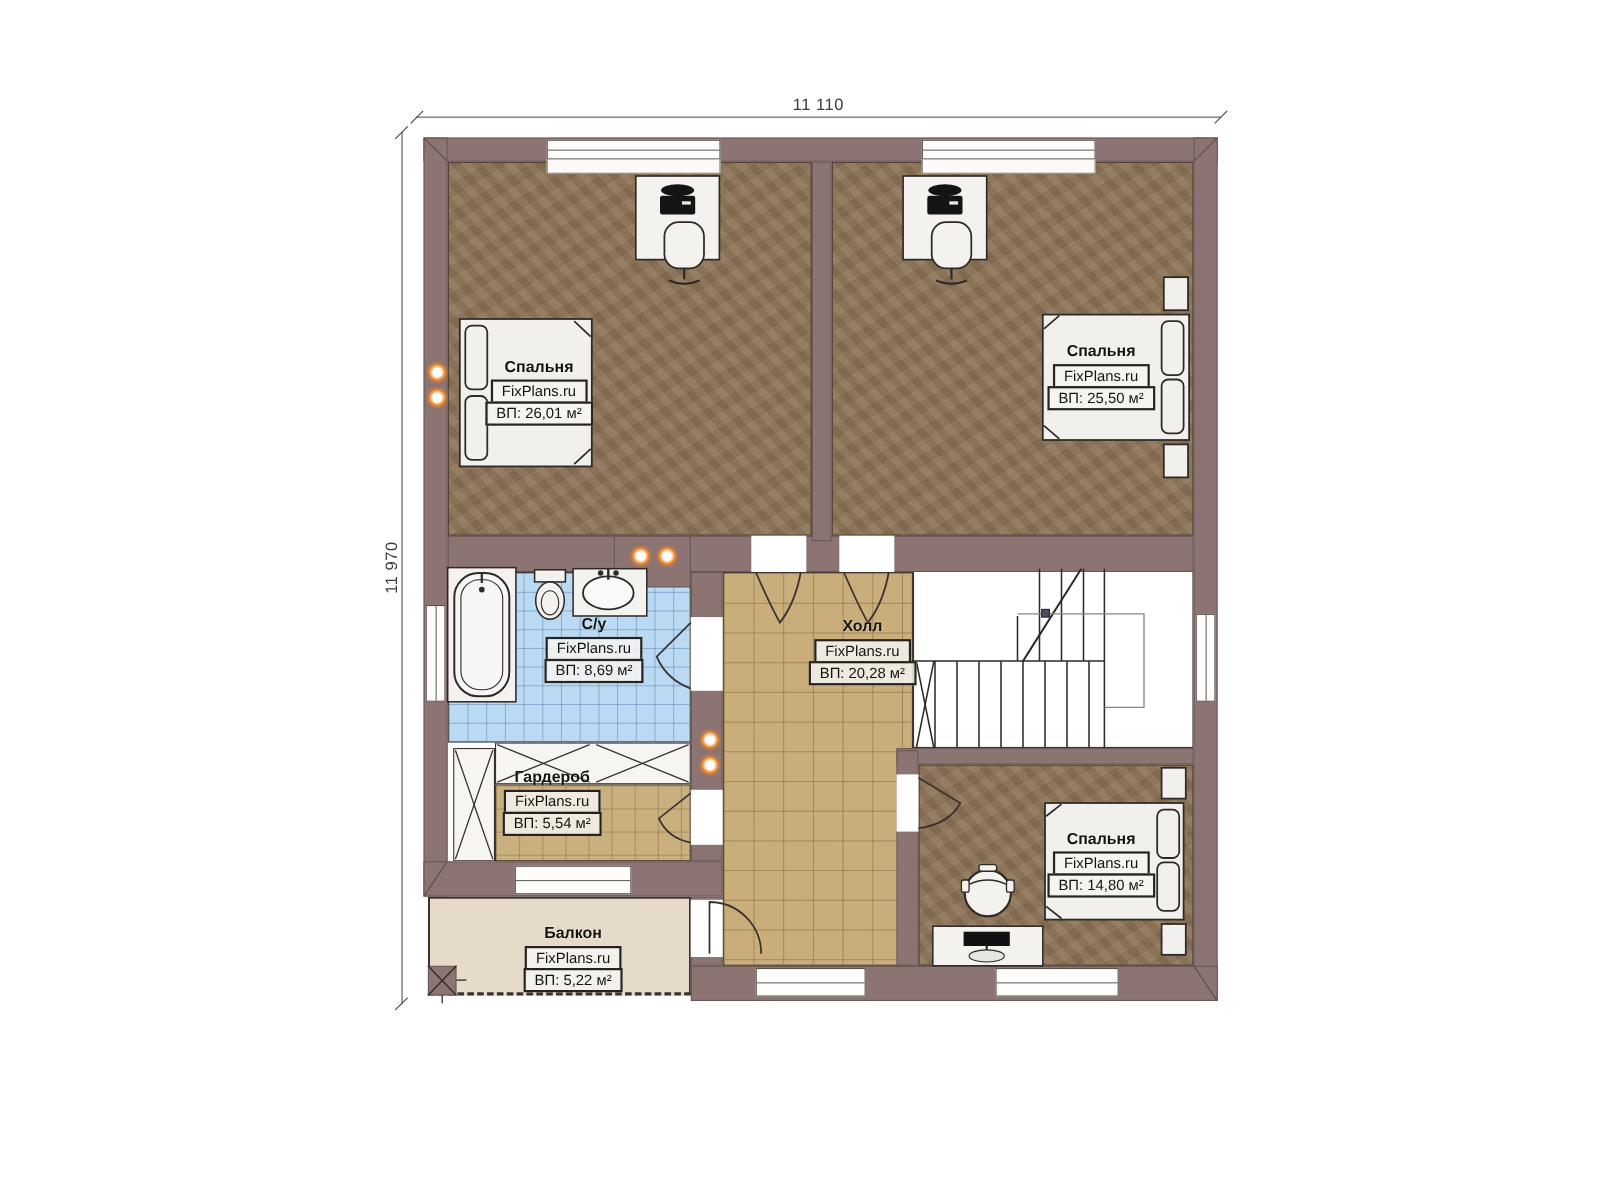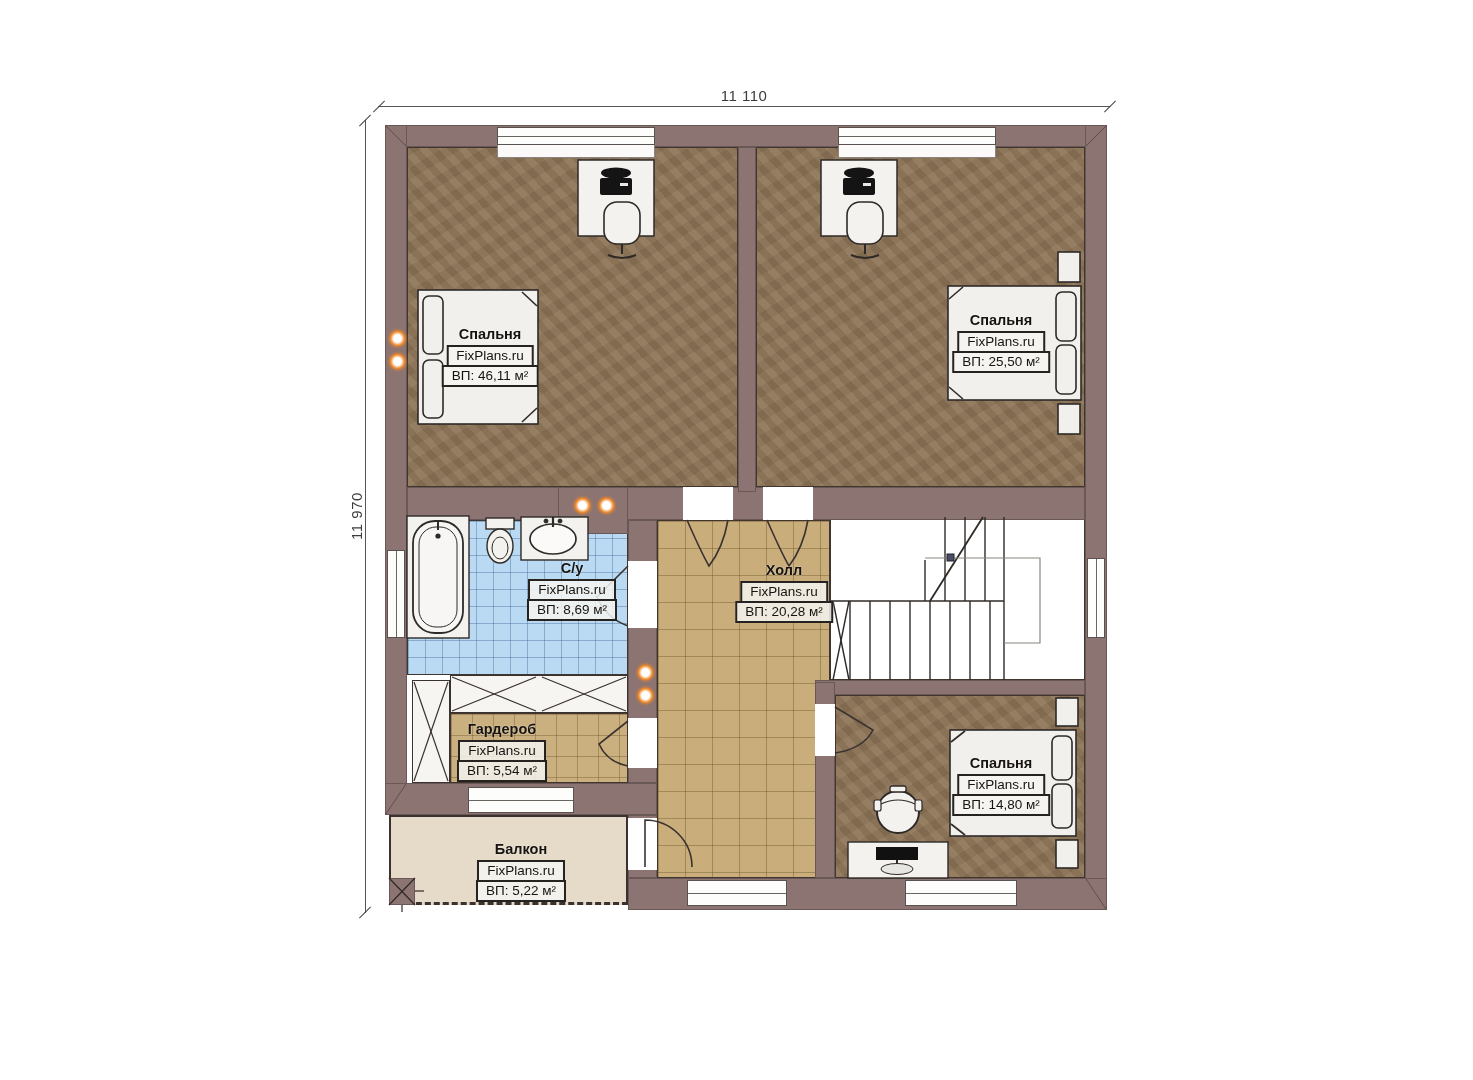--- a/index.html
+++ b/index.html
@@ -272,42 +272,42 @@
       <line x1="389" y1="878" x2="415" y2="905"></line>
       <line x1="415" y1="878" x2="389" y2="905"></line>
       <line x1="415" y1="891" x2="424" y2="891"></line>
       <line x1="402" y1="905" x2="402" y2="912"></line>
     </g>
   </svg>
 
   <div class="room-label" style="left:490px;top:326px;">
     <div class="room-name">Спальня</div>
     <div class="room-box room-brand">FixPlans.ru</div>
-    <div class="room-box room-area">ВП: 46,11 м²</div>
+    <div class="room-box room-area">ВП: 26,01 м²</div>
   </div>
 
   <div class="room-label" style="left:1001px;top:312px;">
     <div class="room-name">Спальня</div>
     <div class="room-box room-brand">FixPlans.ru</div>
     <div class="room-box room-area">ВП: 25,50 м²</div>
   </div>
 
-  <div class="room-label" style="left:572px;top:560px;">
+  <div class="room-label" style="left:540px;top:560px;">
     <div class="room-name">С/у</div>
     <div class="room-box room-brand">FixPlans.ru</div>
     <div class="room-box room-area">ВП: 8,69 м²</div>
   </div>
 
   <div class="room-label" style="left:784px;top:562px;">
     <div class="room-name">Холл</div>
     <div class="room-box room-brand">FixPlans.ru</div>
     <div class="room-box room-area">ВП: 20,28 м²</div>
   </div>
 
-  <div class="room-label" style="left:502px;top:721px;text-align:center;">
+  <div class="room-label" style="left:502px;top:699px;text-align:center;">
     <div class="room-name">Гардероб</div>
     <div class="room-box room-brand">FixPlans.ru</div>
     <div class="room-box room-area">ВП: 5,54 м²</div>
   </div>
 
   <div class="room-label" style="left:1001px;top:755px;">
     <div class="room-name">Спальня</div>
     <div class="room-box room-brand">FixPlans.ru</div>
     <div class="room-box room-area">ВП: 14,80 м²</div>
   </div>

